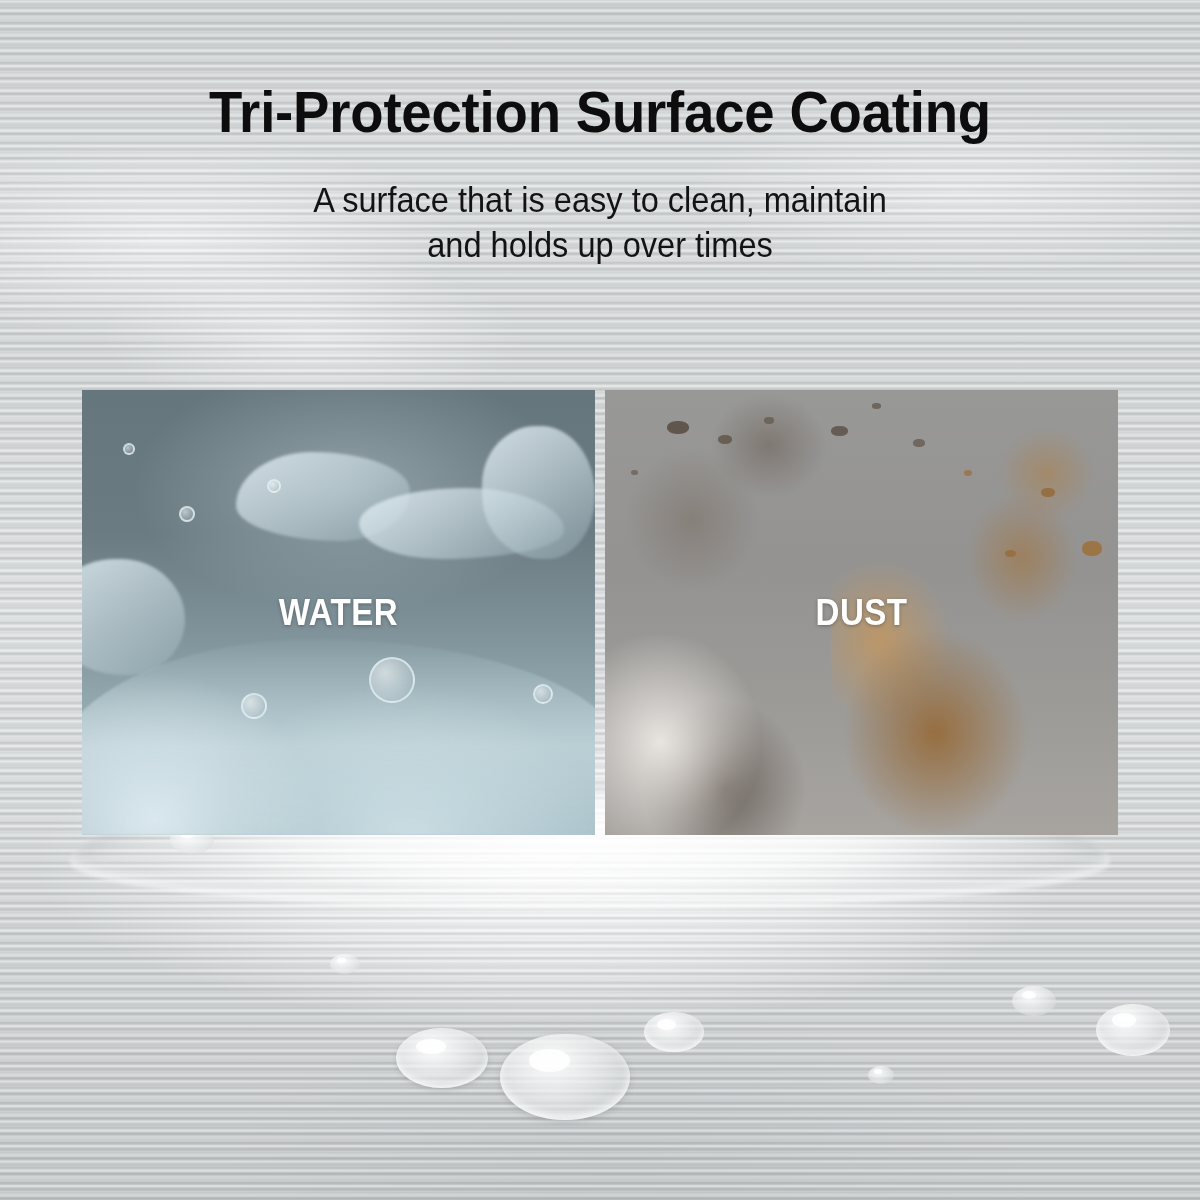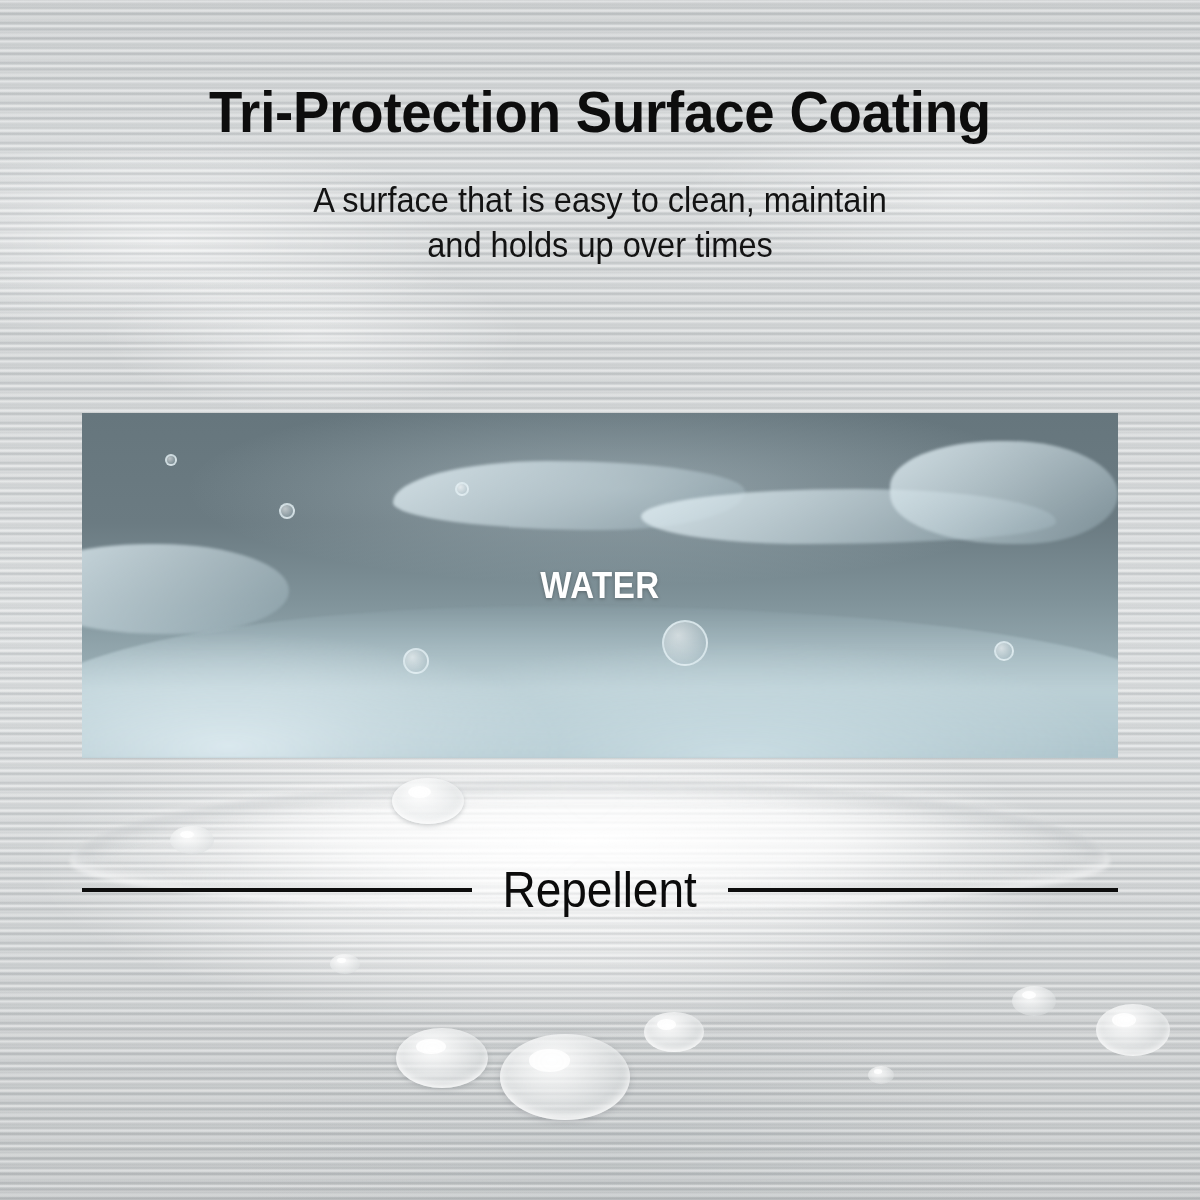--- a/index.html
+++ b/index.html
@@ -87,22 +87,22 @@
   #subtitle {
     position:absolute; left:0; top:178px; width:1200px;
     text-align:center;
     font-size:35px; font-weight:400; color:#131313;
     line-height:1.28;
     transform:scaleX(.93); transform-origin:50% 50%;
   }
 
   
   #panels {
-    position:absolute; left:82px; top:413px;
-    width:1036px; height:345px;
+    position:absolute; left:82px; top:390px;
+    width:1036px; height:445px;
     display:flex; gap:10px;
   }
   .panel {
     position:relative; flex:1 1 0; overflow:hidden;
   }
   .panel-label {
     position:absolute; left:0; right:0; top:50%;
     transform:translateY(-50%) scaleX(.92);
     text-align:center;
     color:#fff; font-weight:bold; font-size:36px;
@@ -231,22 +231,35 @@
         <div class="w-bub" style="left:31%;top:68%;width:26px;height:26px;"></div>
         <div class="w-bub" style="left:8%;top:12%;width:12px;height:12px;"></div>
         <div class="w-bub" style="left:19%;top:26%;width:16px;height:16px;"></div>
         <div class="w-bub" style="left:36%;top:20%;width:14px;height:14px;"></div>
         <div class="w-bub" style="left:88%;top:66%;width:20px;height:20px;"></div>
       </div>
       <div class="panel-label">WATER</div>
     </div>
 
 
+    <div class="panel">
+      <div class="dust-art">
+        <div class="d-grey"></div>
+        <div class="d-brown"></div>
+        <div class="speck" style="left:12%;top:7%;width:22px;height:13px;background:rgba(86,74,64,.85);"></div>
+        <div class="speck" style="left:22%;top:10%;width:14px;height:9px;background:rgba(94,82,70,.80);"></div>
+        <div class="speck" style="left:31%;top:6%;width:10px;height:7px;background:rgba(100,88,76,.75);"></div>
+        <div class="speck" style="left:44%;top:8%;width:17px;height:10px;background:rgba(90,78,66,.80);"></div>
+        <div class="speck" style="left:60%;top:11%;width:12px;height:8px;background:rgba(96,84,72,.70);"></div>
+        <div class="speck" style="left:85%;top:22%;width:14px;height:9px;background:rgba(148,104,54,.80);"></div>
+        <div class="speck" style="left:93%;top:34%;width:20px;height:15px;background:rgba(158,112,58,.85);"></div>
+        <div class="speck" style="left:78%;top:36%;width:11px;height:7px;background:rgba(150,106,56,.75);"></div>
+        <div class="speck" style="left:70%;top:18%;width:8px;height:6px;background:rgba(152,110,60,.70);"></div>
+        <div class="speck" style="left:5%;top:18%;width:7px;height:5px;background:rgba(100,88,76,.65);"></div>
+        <div class="speck" style="left:52%;top:3%;width:9px;height:6px;background:rgba(92,80,68,.70);"></div>
+      </div>
+      <div class="panel-label">DUST</div>
+    </div>
 
   </div>
 
-  <div id="repellent-row">
-    <div class="rule"></div>
-    <div id="repellent-text">Repellent</div>
-    <div class="rule"></div>
-  </div>
 
 </div>
 
 </body></html>

